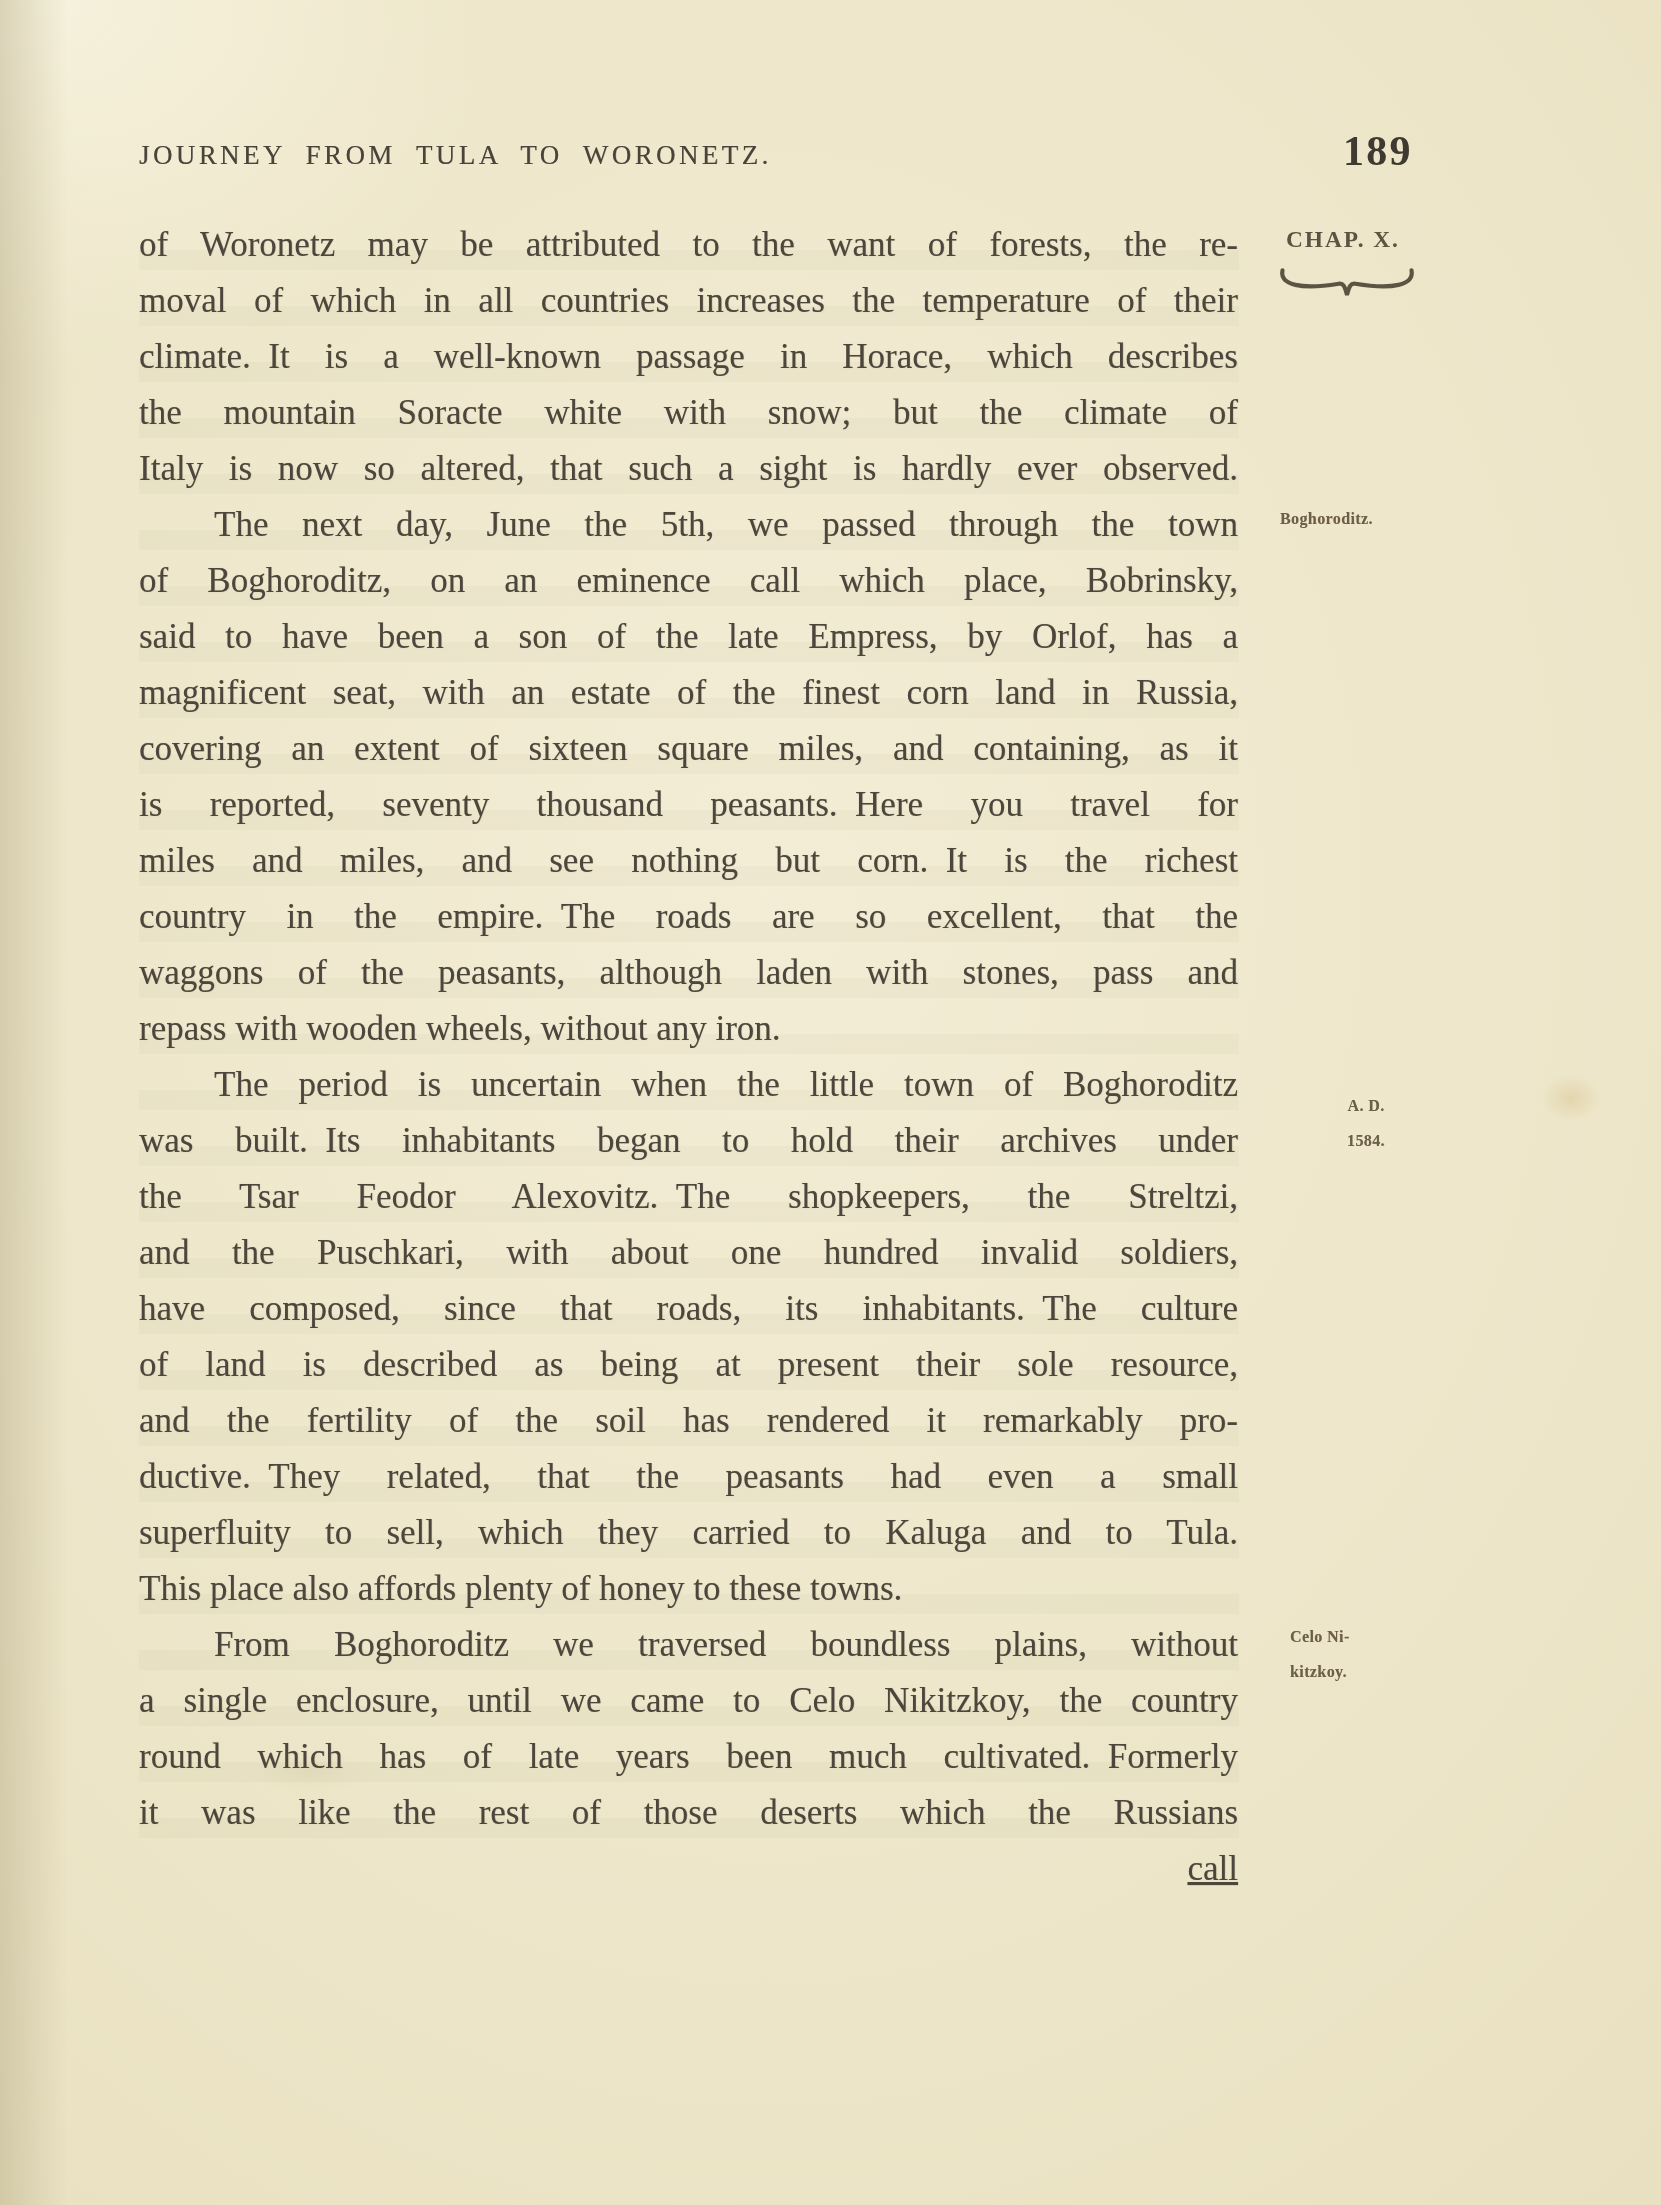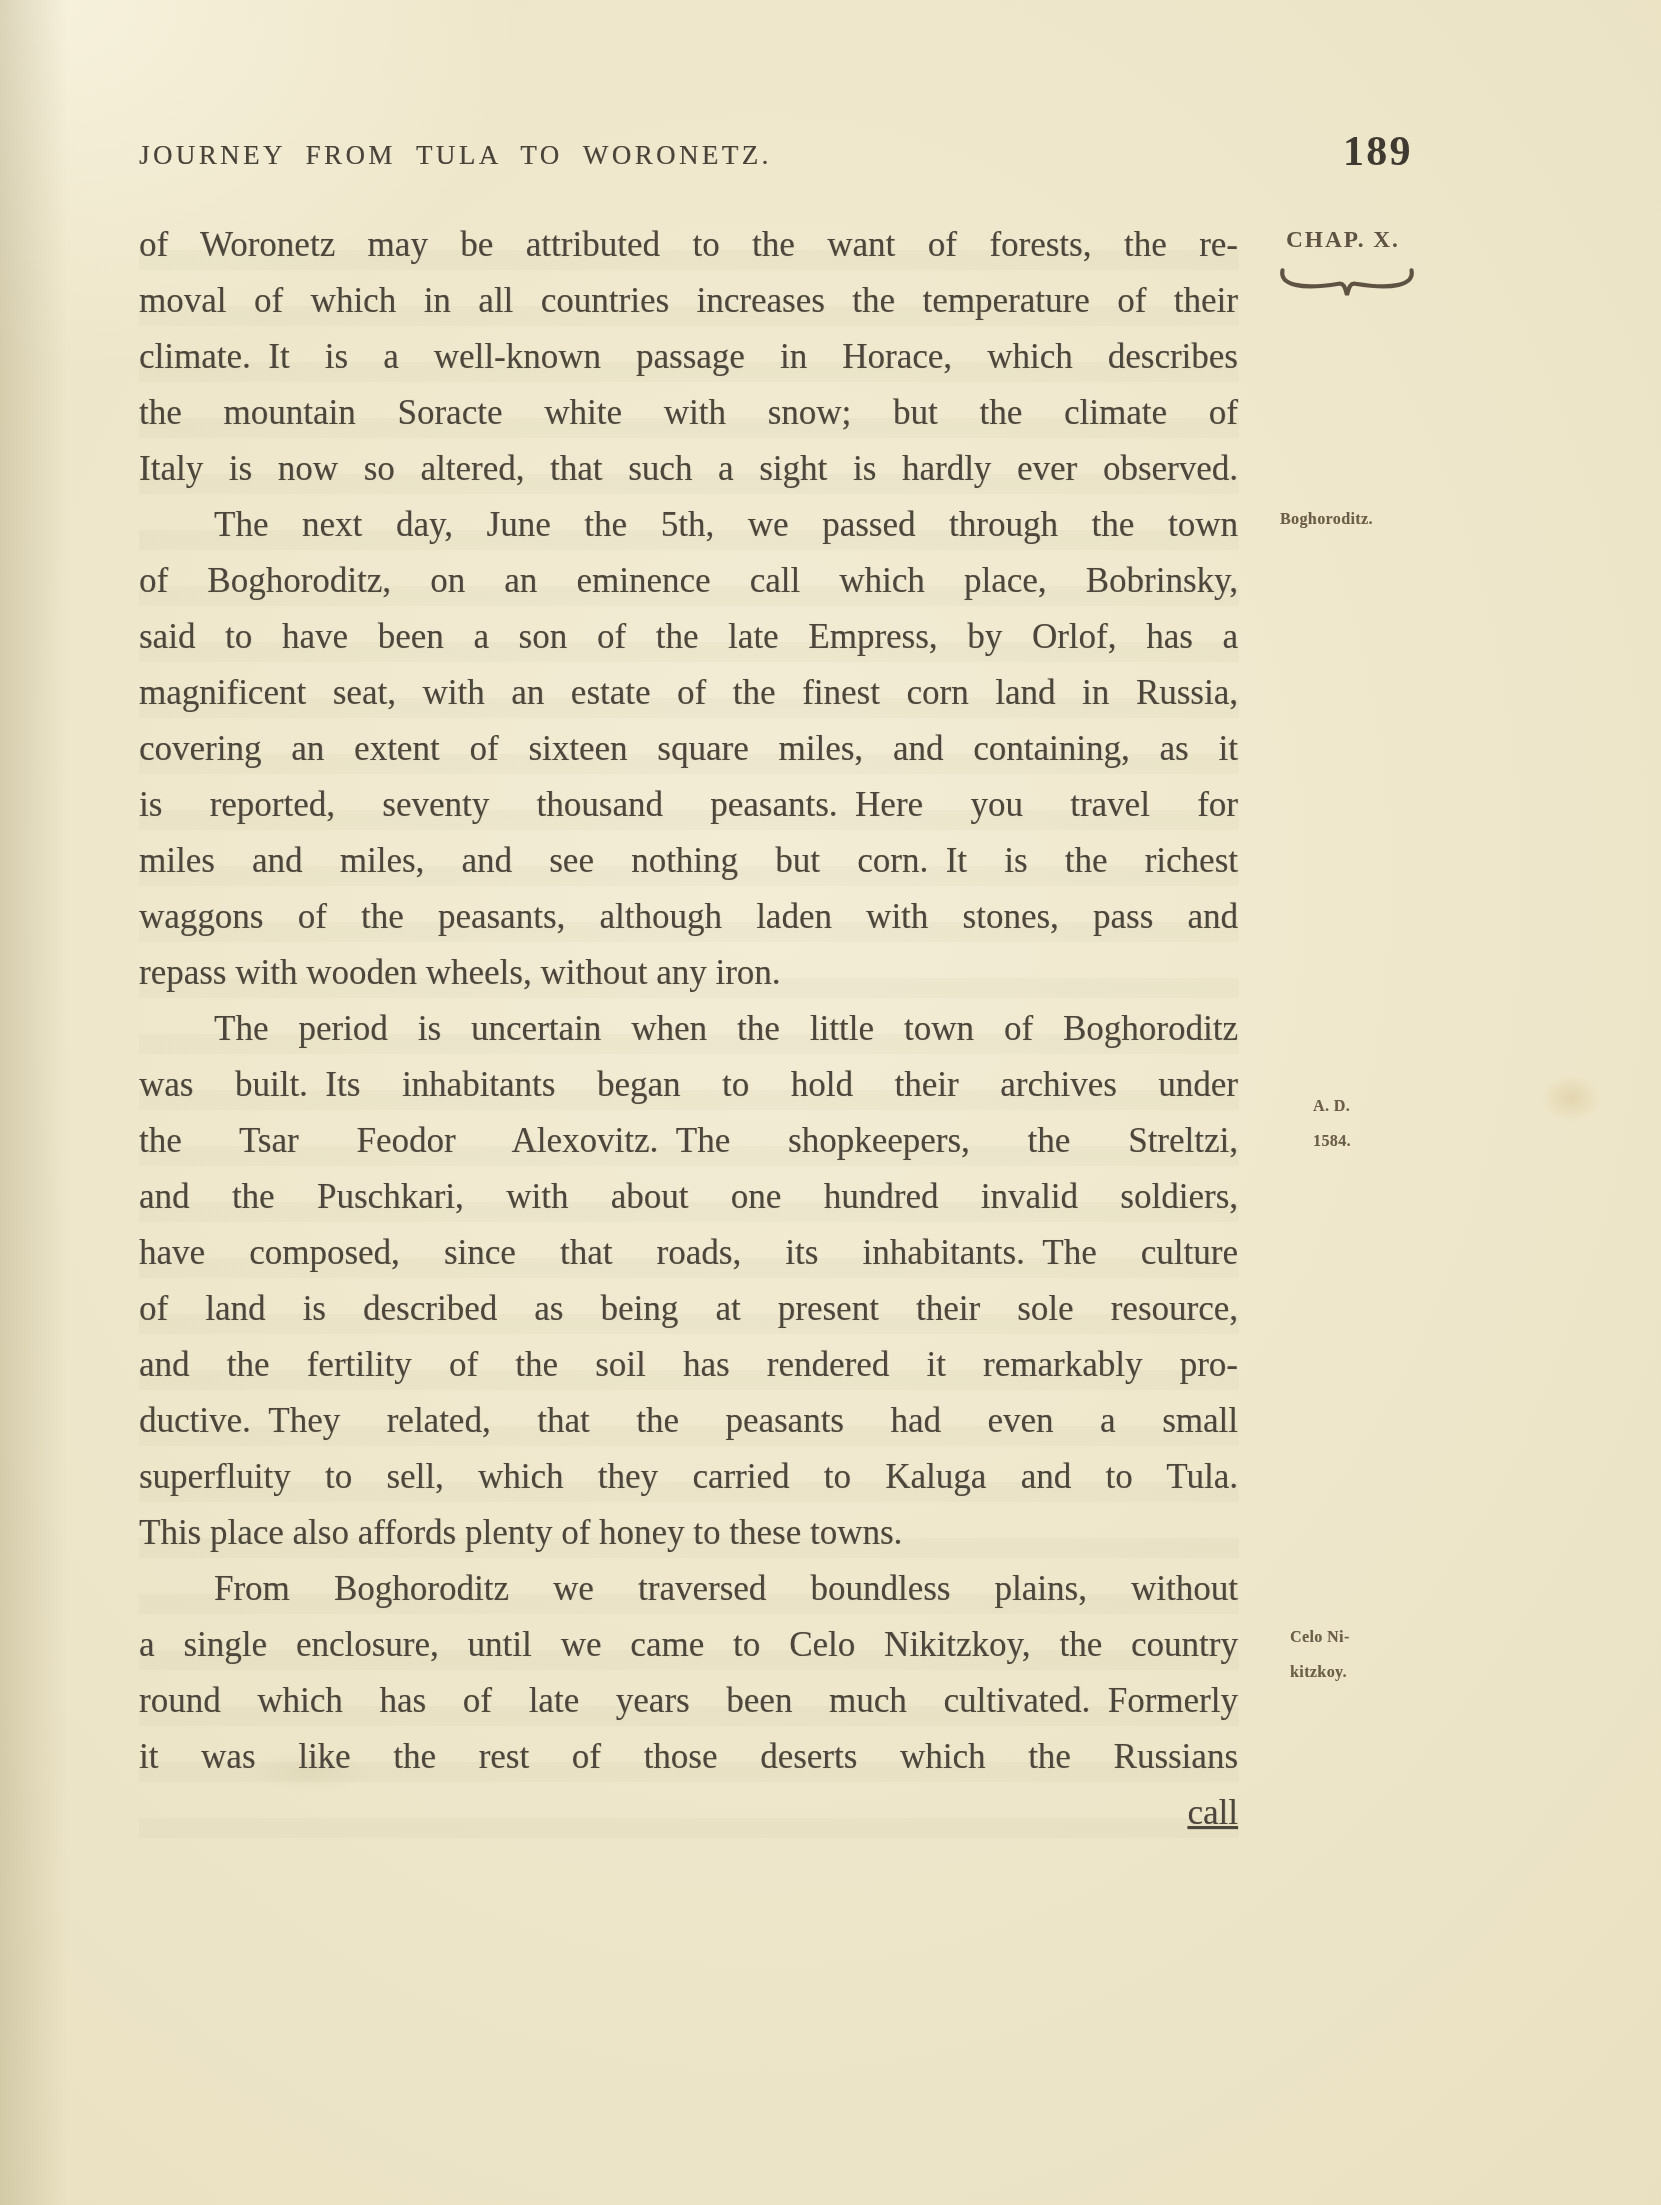--- a/index.html
+++ b/index.html
@@ -101,21 +101,21 @@
   .margin-note {
     position: absolute;
     font-size: 16px;
     font-weight: 700;
     color: #6c5e49;
     letter-spacing: 0.4px;
     line-height: 32px;
     text-shadow: 0.3px 0.3px 0.5px rgba(108,94,73,0.4);
   }
   .note-boghoroditz { left: 1280px; top: 503px; }
-  .note-ad   { left: 1313px; top: 1088px; width: 106px; text-align: left; line-height: 35px; }
+  .note-ad   { left: 1313px; top: 1088px; width: 106px; text-align: center; line-height: 35px; }
   .note-celo { left: 1290px; top: 1619px; line-height: 35px; font-weight: 700; }
 
   .body-text {
     position: absolute;
     left: 139px; top: 217px;
     width: 1099px;
     font-size: 35px;
     line-height: 56px;
     color: #4d463c;
     text-shadow: 0.4px 0.4px 0.7px rgba(77,68,53,0.35);
@@ -173,20 +173,21 @@
         <div class="line j">climate. It is a well-known passage in Horace, which describes</div>
         <div class="line j">the mountain Soracte white with snow; but the climate of</div>
         <div class="line j">Italy is now so altered, that such a sight is hardly ever observed.</div>
         <div class="line j indent">The next day, June the 5th, we passed through the town</div>
         <div class="line j">of Boghoroditz, on an eminence call which place, Bobrinsky,</div>
         <div class="line j">said to have been a son of the late Empress, by Orlof, has a</div>
         <div class="line j">magnificent seat, with an estate of the finest corn land in Russia,</div>
         <div class="line j">covering an extent of sixteen square miles, and containing, as it</div>
         <div class="line j">is reported, seventy thousand peasants. Here you travel for</div>
         <div class="line j">miles and miles, and see nothing but corn. It is the richest</div>
+        <div class="line j">country in the empire. The roads are so excellent, that the</div>
         <div class="line j">waggons of the peasants, although laden with stones, pass and</div>
         <div class="line">repass with wooden wheels, without any iron.</div>
         <div class="line j indent">The period is uncertain when the little town of Boghoroditz</div>
         <div class="line j">was built. Its inhabitants began to hold their archives under</div>
         <div class="line j">the Tsar Feodor Alexovitz. The shopkeepers, the Streltzi,</div>
         <div class="line j">and the Puschkari, with about one hundred invalid soldiers,</div>
         <div class="line j">have composed, since that roads, its inhabitants. The culture</div>
         <div class="line j">of land is described as being at present their sole resource,</div>
         <div class="line j">and the fertility of the soil has rendered it remarkably pro-</div>
         <div class="line j">ductive. They related, that the peasants had even a small</div>

